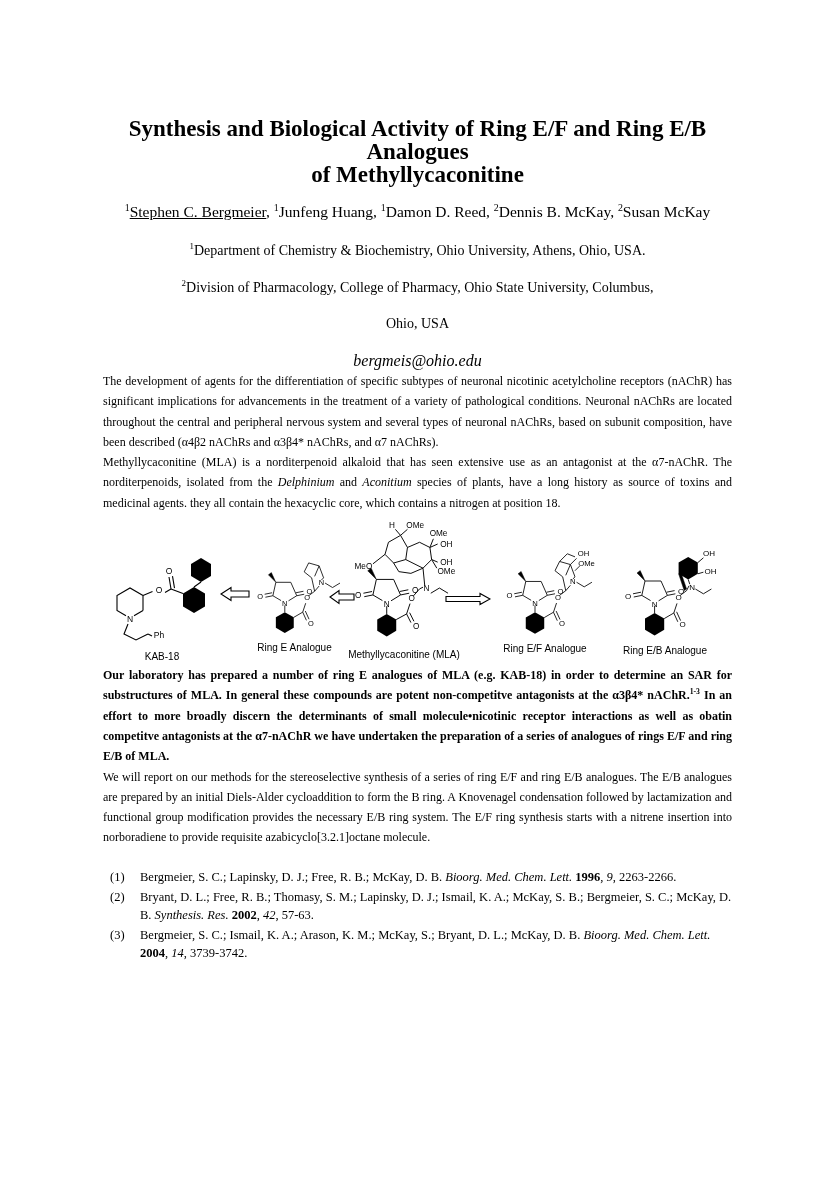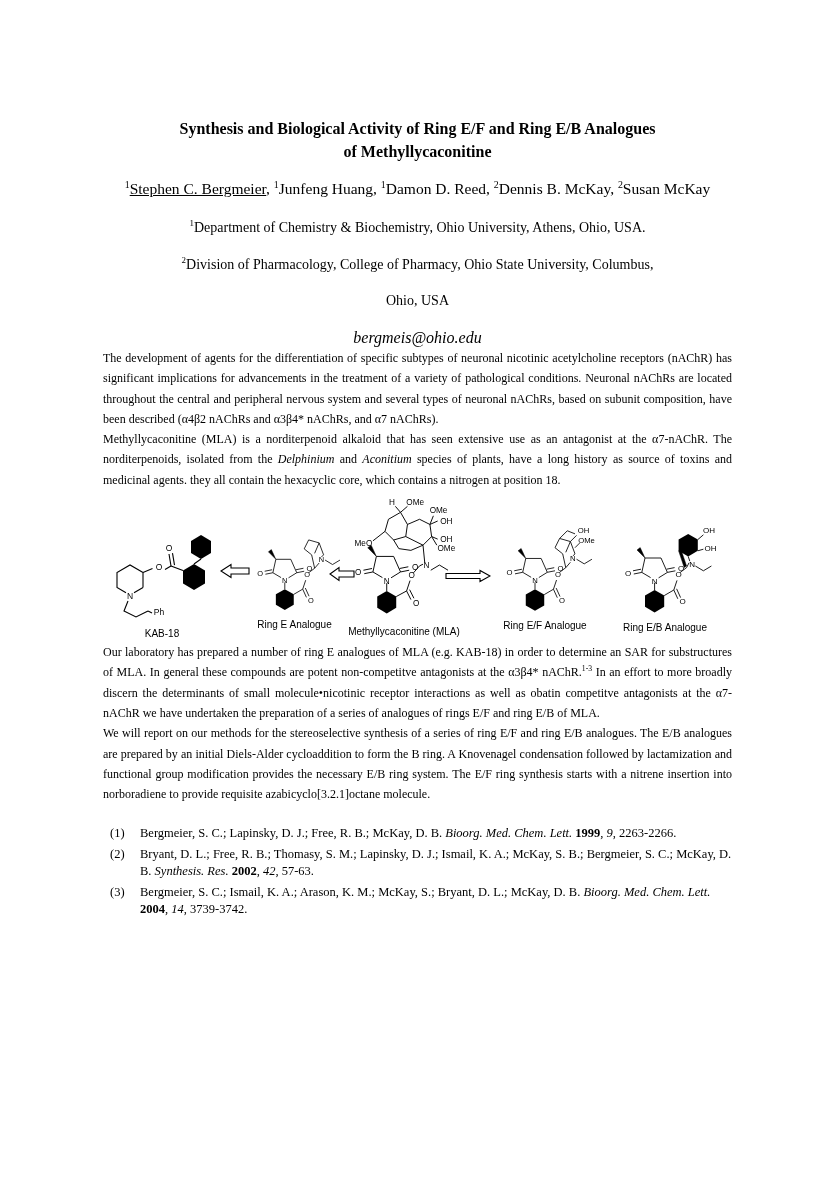--- a/index.html
+++ b/index.html
@@ -1,26 +1,26 @@
 <!DOCTYPE html>
 <html><head>
 <meta charset="utf-8">
 <style>
   html,body{margin:0;padding:0;}
   body{width:834px;height:1181px;background:#ffffff;color:#000;
        font-family:"Liberation Serif", serif;}
   .page{position:relative;width:834px;height:1181px;overflow:hidden;background:#fff;}
   .content{position:absolute;left:103px;top:0;width:629px;}
-  .title{margin:117px 0 0 0;font-size:16px;font-weight:bold;text-align:center;line-height:23px;}
+  .title{margin:117px 0 0 0;font-size:23px;font-weight:bold;text-align:center;line-height:23px;}
   .authors{margin:15px 0 0 0;font-size:15.5px;text-align:center;line-height:21px;}
   .affil-block{margin-top:19px;}
   .affil{margin:16px;font-size:14px;text-align:center;line-height:20.5px;}
   .email{margin:0;font-size:16px;text-align:center;line-height:20.5px;font-style:italic;}
   p.body{margin:0;font-size:12px;line-height:20.3px;text-align:justify;}
-  .mt20{margin-top:20px;} .mt8{margin-top:8px;} .mt2{margin-top:2px;}
+  .mt20{margin-top:20px;} .mt8{margin-top:8px;} .mt2{margin-top:2px;font-weight:bold;}
   sup{font-size:64%;vertical-align:super;line-height:0;}
   .it{font-style:italic;} .bd{font-weight:bold;} .ul{text-decoration:underline;}
   
   .figure{position:relative;height:149px;margin-top:3px;}
   .compound{position:absolute;text-align:center;}
   .compound svg{display:block;margin:0 auto;}
   .cap{font-family:"Liberation Sans", sans-serif;font-size:10px;line-height:12px;margin-top:3px;color:#000;}
   .arrow{position:absolute;}
   .figure svg line,.figure svg polyline,.figure svg path{stroke:#000;stroke-width:1.1;fill:none;}
   .figure svg polygon.bond{fill:#000;stroke:#000;stroke-width:0.6;}
@@ -291,21 +291,21 @@
       </div>
 
     </div>
 
     <p class="body mt2"><span>Our laboratory has prepared a number of ring E analogues of MLA (e.g. KAB-18) in order to determine an SAR for substructures of MLA.  In general these compounds are potent non-competitve antagonists at the α3β4* nAChR.</span><sup>1-3</sup><span>  In an effort to more broadly discern the determinants of small molecule•nicotinic receptor interactions as well as obatin competitve antagonists at the  α7-nAChR we have undertaken the preparation of a series of analogues of rings E/F and ring E/B of MLA.</span></p>
     <p class="body mt8"><span>We will report on our methods for the stereoselective synthesis of a series of ring E/F and ring E/B analogues.  The E/B analogues are prepared by an initial Diels-Alder cycloaddition to form the B ring.  A Knovenagel condensation followed by lactamization and functional group modification provides the necessary E/B ring system.  The E/F ring synthesis starts with a nitrene insertion into norboradiene to provide requisite azabicyclo[3.2.1]octane molecule.</span></p>
 
     <div class="refs">
       <div class="ref">
         <span class="ref-num">(1)</span>
-        <span class="ref-text"><span>Bergmeier, S. C.; Lapinsky, D. J.; Free, R. B.; McKay, D. B. </span><span class="it">Bioorg. Med. Chem. Lett.</span><span> </span><span class="bd">1999</span><span>, </span><span class="it">9</span><span>, 2263-2266.</span></span>
+        <span class="ref-text"><span>Bergmeier, S. C.; Lapinsky, D. J.; Free, R. B.; McKay, D. B. </span><span class="it">Bioorg. Med. Chem. Lett.</span><span> </span><span class="bd">1996</span><span>, </span><span class="it">9</span><span>, 2263-2266.</span></span>
       </div>
       <div class="ref">
         <span class="ref-num">(2)</span>
         <span class="ref-text"><span>Bryant, D. L.; Free, R. B.; Thomasy, S. M.; Lapinsky, D. J.; Ismail, K. A.; McKay, S. B.; Bergmeier, S. C.; McKay, D. B. </span><span class="it">Synthesis. Res.</span><span> </span><span class="bd">2002</span><span>, </span><span class="it">42</span><span>, 57-63.</span></span>
       </div>
       <div class="ref">
         <span class="ref-num">(3)</span>
         <span class="ref-text"><span>Bergmeier, S. C.; Ismail, K. A.; Arason, K. M.; McKay, S.; Bryant, D. L.; McKay, D. B. </span><span class="it">Bioorg. Med. Chem. Lett.</span><span> </span><span class="bd">2004</span><span>, </span><span class="it">14</span><span>, 3739-3742.</span></span>
       </div>
     </div>

